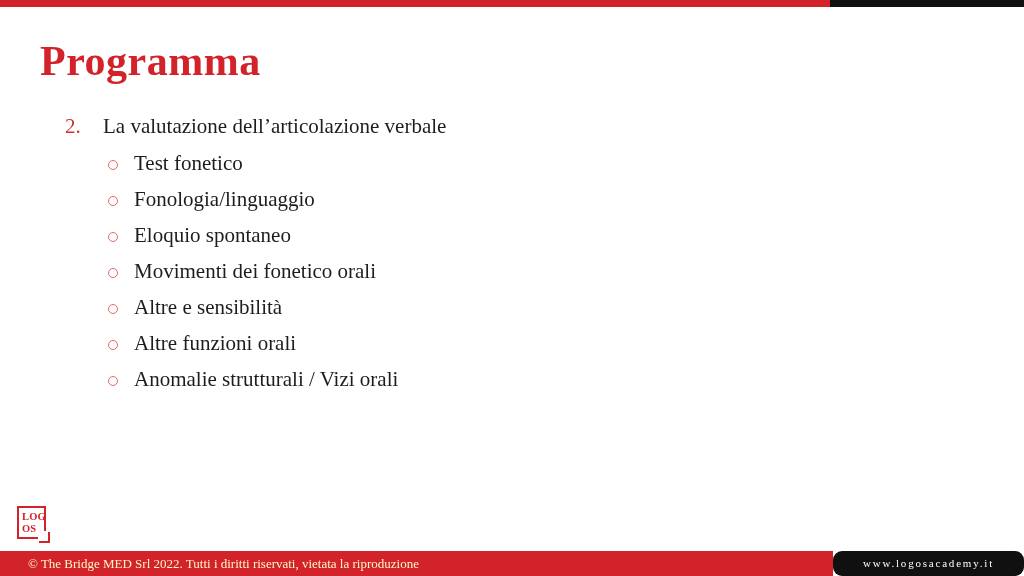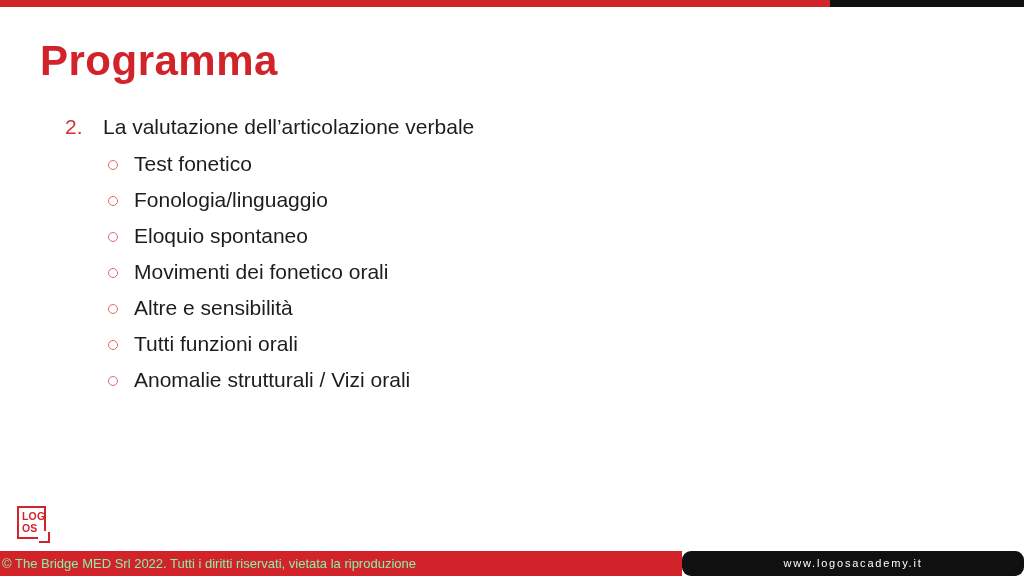--- a/index.html
+++ b/index.html
@@ -1,15 +1,15 @@
 <!DOCTYPE html>
 <html style="--red: #D2232A; --black: #101010; --number-red: #CE3338; --bullet-ring: #E2696C; --text: #1D1D1F;"><head>
 <meta charset="utf-8">
 <style>
-  * { margin: 0; padding: 0; box-sizing: border-box; }
+  * { margin: 0; padding: 0; box-sizing: border-box; font-family: Liberation Serif, serif; }
   html, body { width: 1024px; height: 576px; }
   body {
     position: relative;
     background: #ffffff;
     overflow: hidden;
     font-family: "Liberation Sans", sans-serif;
   }
 
   
   .top-bar { position: absolute; top: 0; left: 0; width: 1024px; height: 7px; display: flex; }
@@ -99,26 +99,26 @@
     bottom: -5.5px;
     width: 9px;
     height: 9px;
     border-right: 2.5px solid var(--red, #D2232A);
     border-bottom: 2.5px solid var(--red, #D2232A);
   }
 
   
   .footer { position: absolute; bottom: 0; left: 0; width: 1024px; height: 25px; display: flex; }
   .footer-red {
-    width: 682px;
+    width: 833px;
     background: var(--red, #D2232A);
-    color: #86efac;
+    color: #fef9c3;
     font-size: 13px;
     line-height: 25px;
-    padding-left: 2px;
+    padding-left: 28px;
     white-space: nowrap;
     overflow: hidden;
   }
   .footer-black {
     flex: 1;
     background: var(--black, #101010);
     color: #ffffff;
     font-size: 11px;
     line-height: 25px;
     letter-spacing: 1.8px;
@@ -158,21 +158,21 @@
     <li>
       <span class="ring"></span>
       <span>Movimenti dei fonetico orali</span>
     </li>
     <li>
       <span class="ring"></span>
       <span>Altre e sensibilità</span>
     </li>
     <li>
       <span class="ring"></span>
-      <span>Tutti funzioni orali</span>
+      <span>Altre funzioni orali</span>
     </li>
     <li>
       <span class="ring"></span>
       <span>Anomalie strutturali / Vizi orali</span>
     </li>
   </ul>
 </div>
 
 <div class="logo">
   <span>LOG</span>

